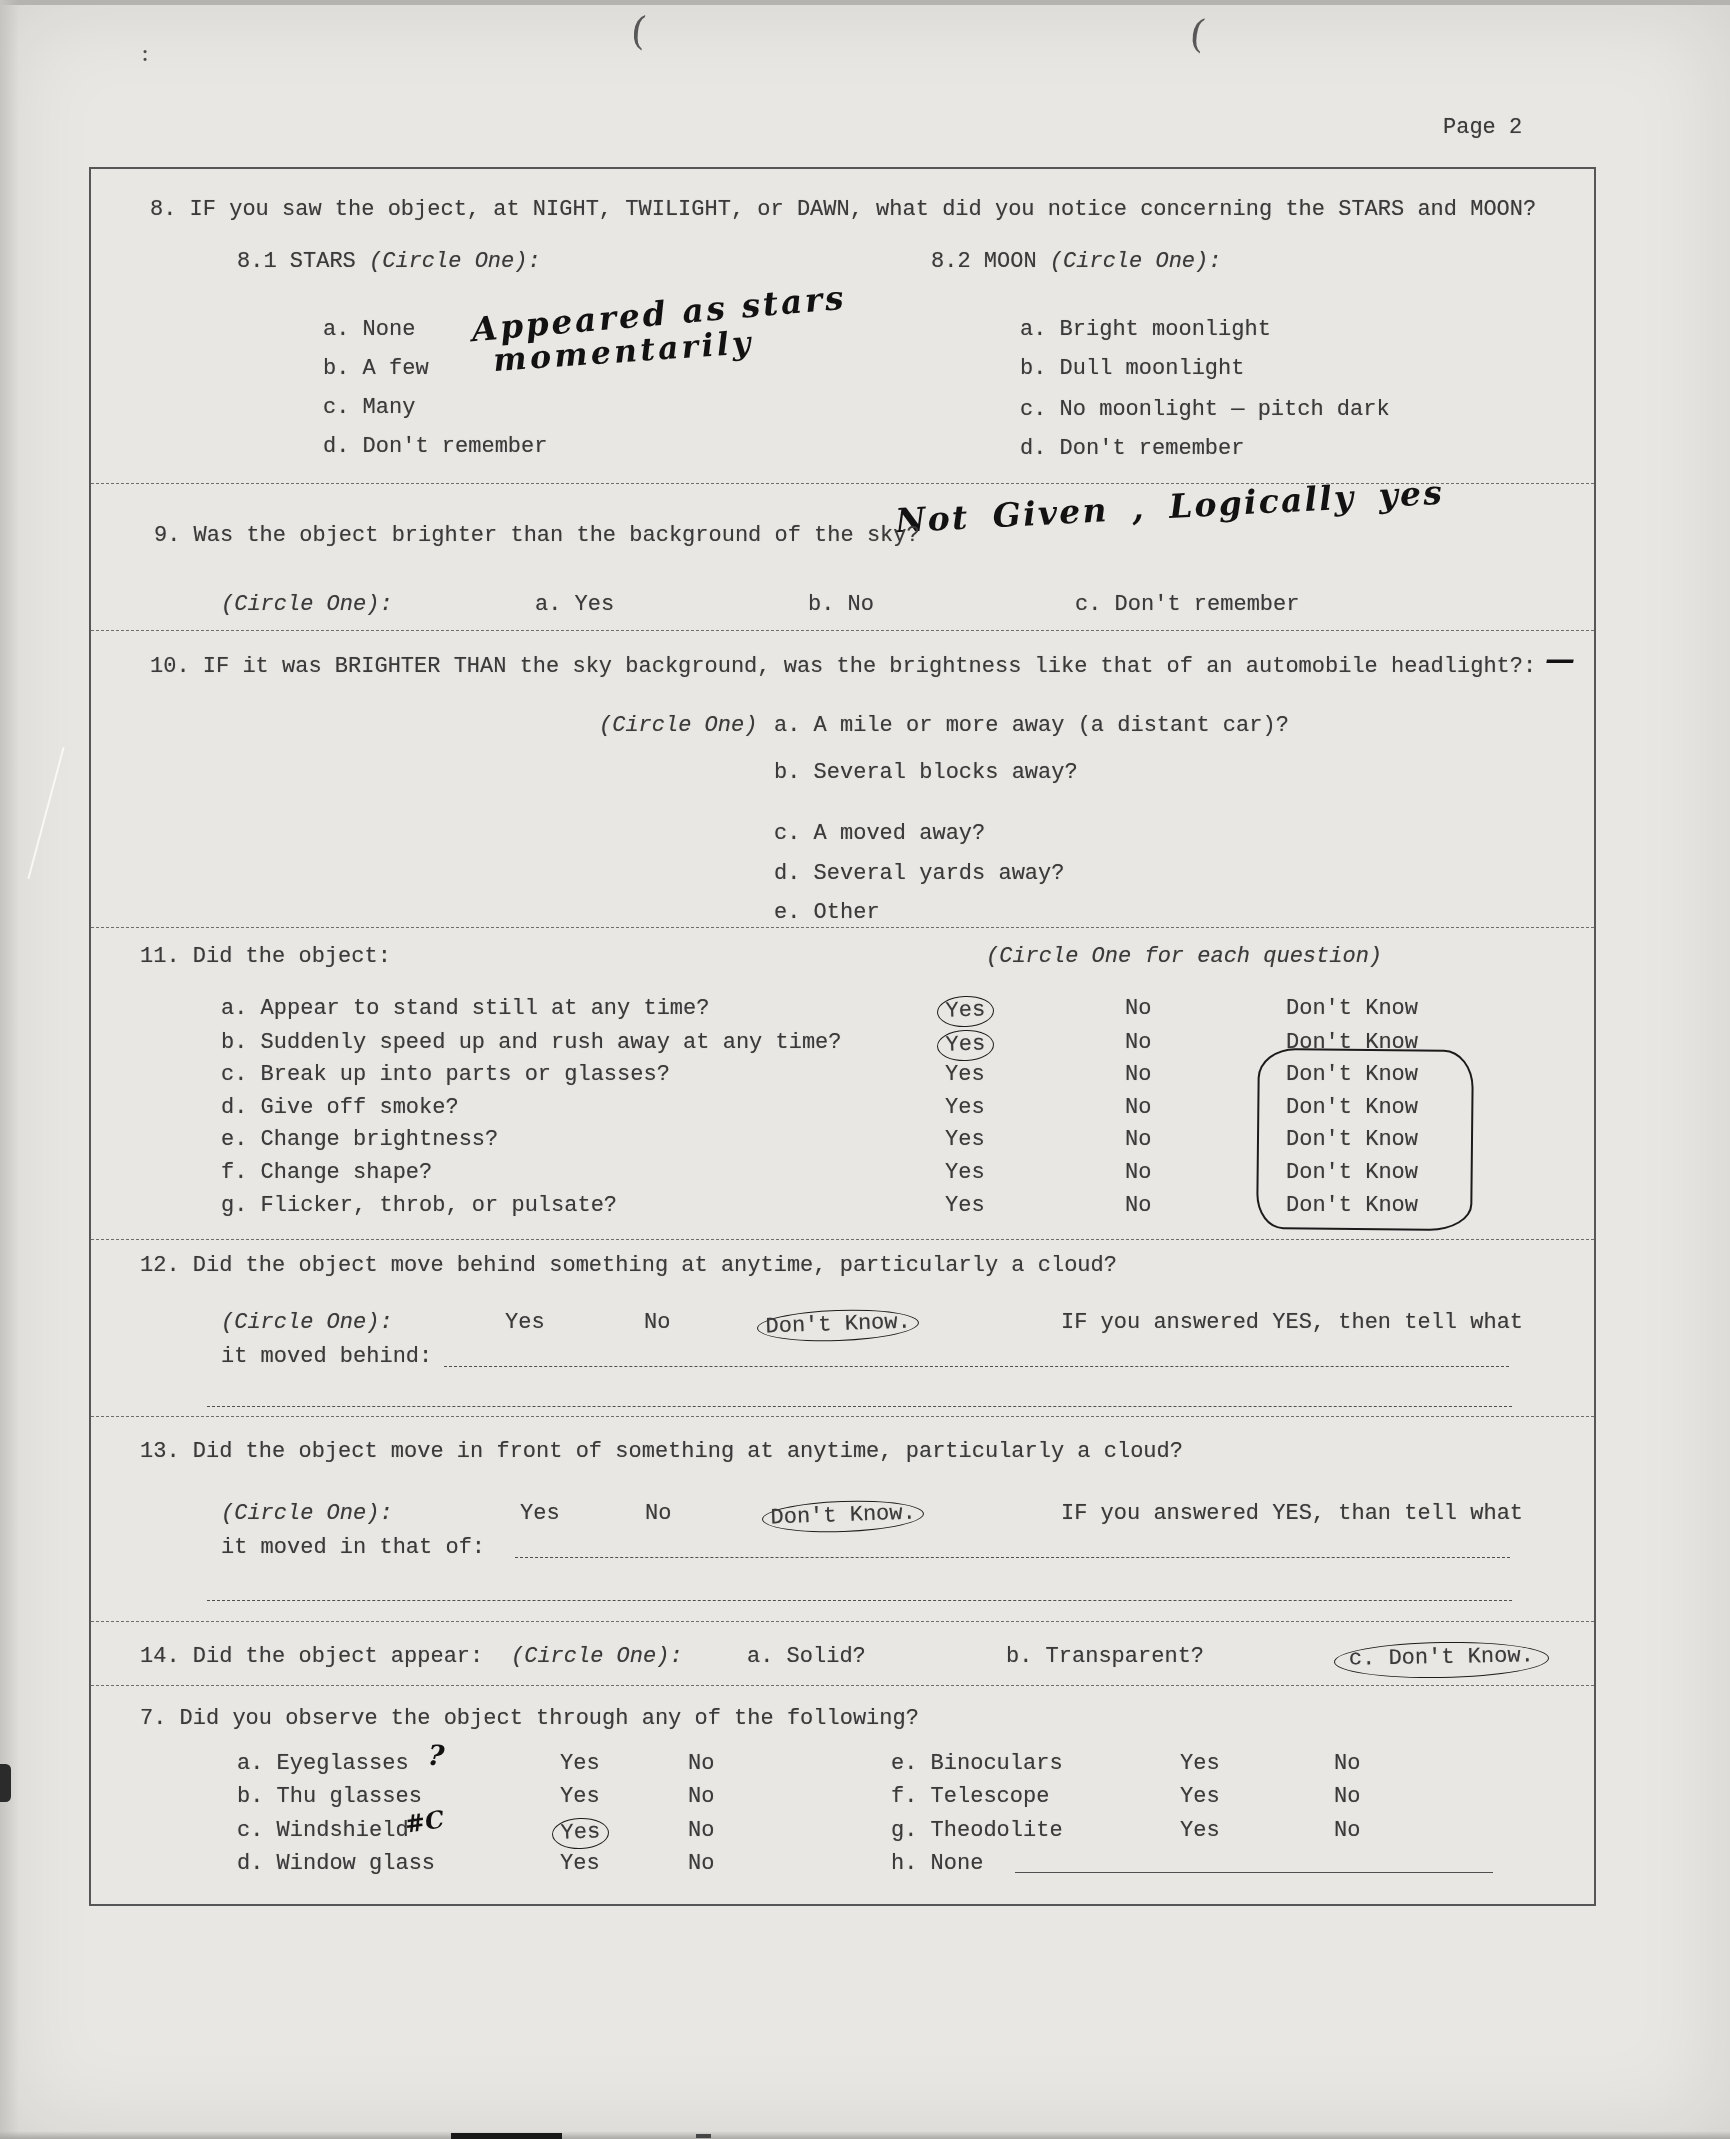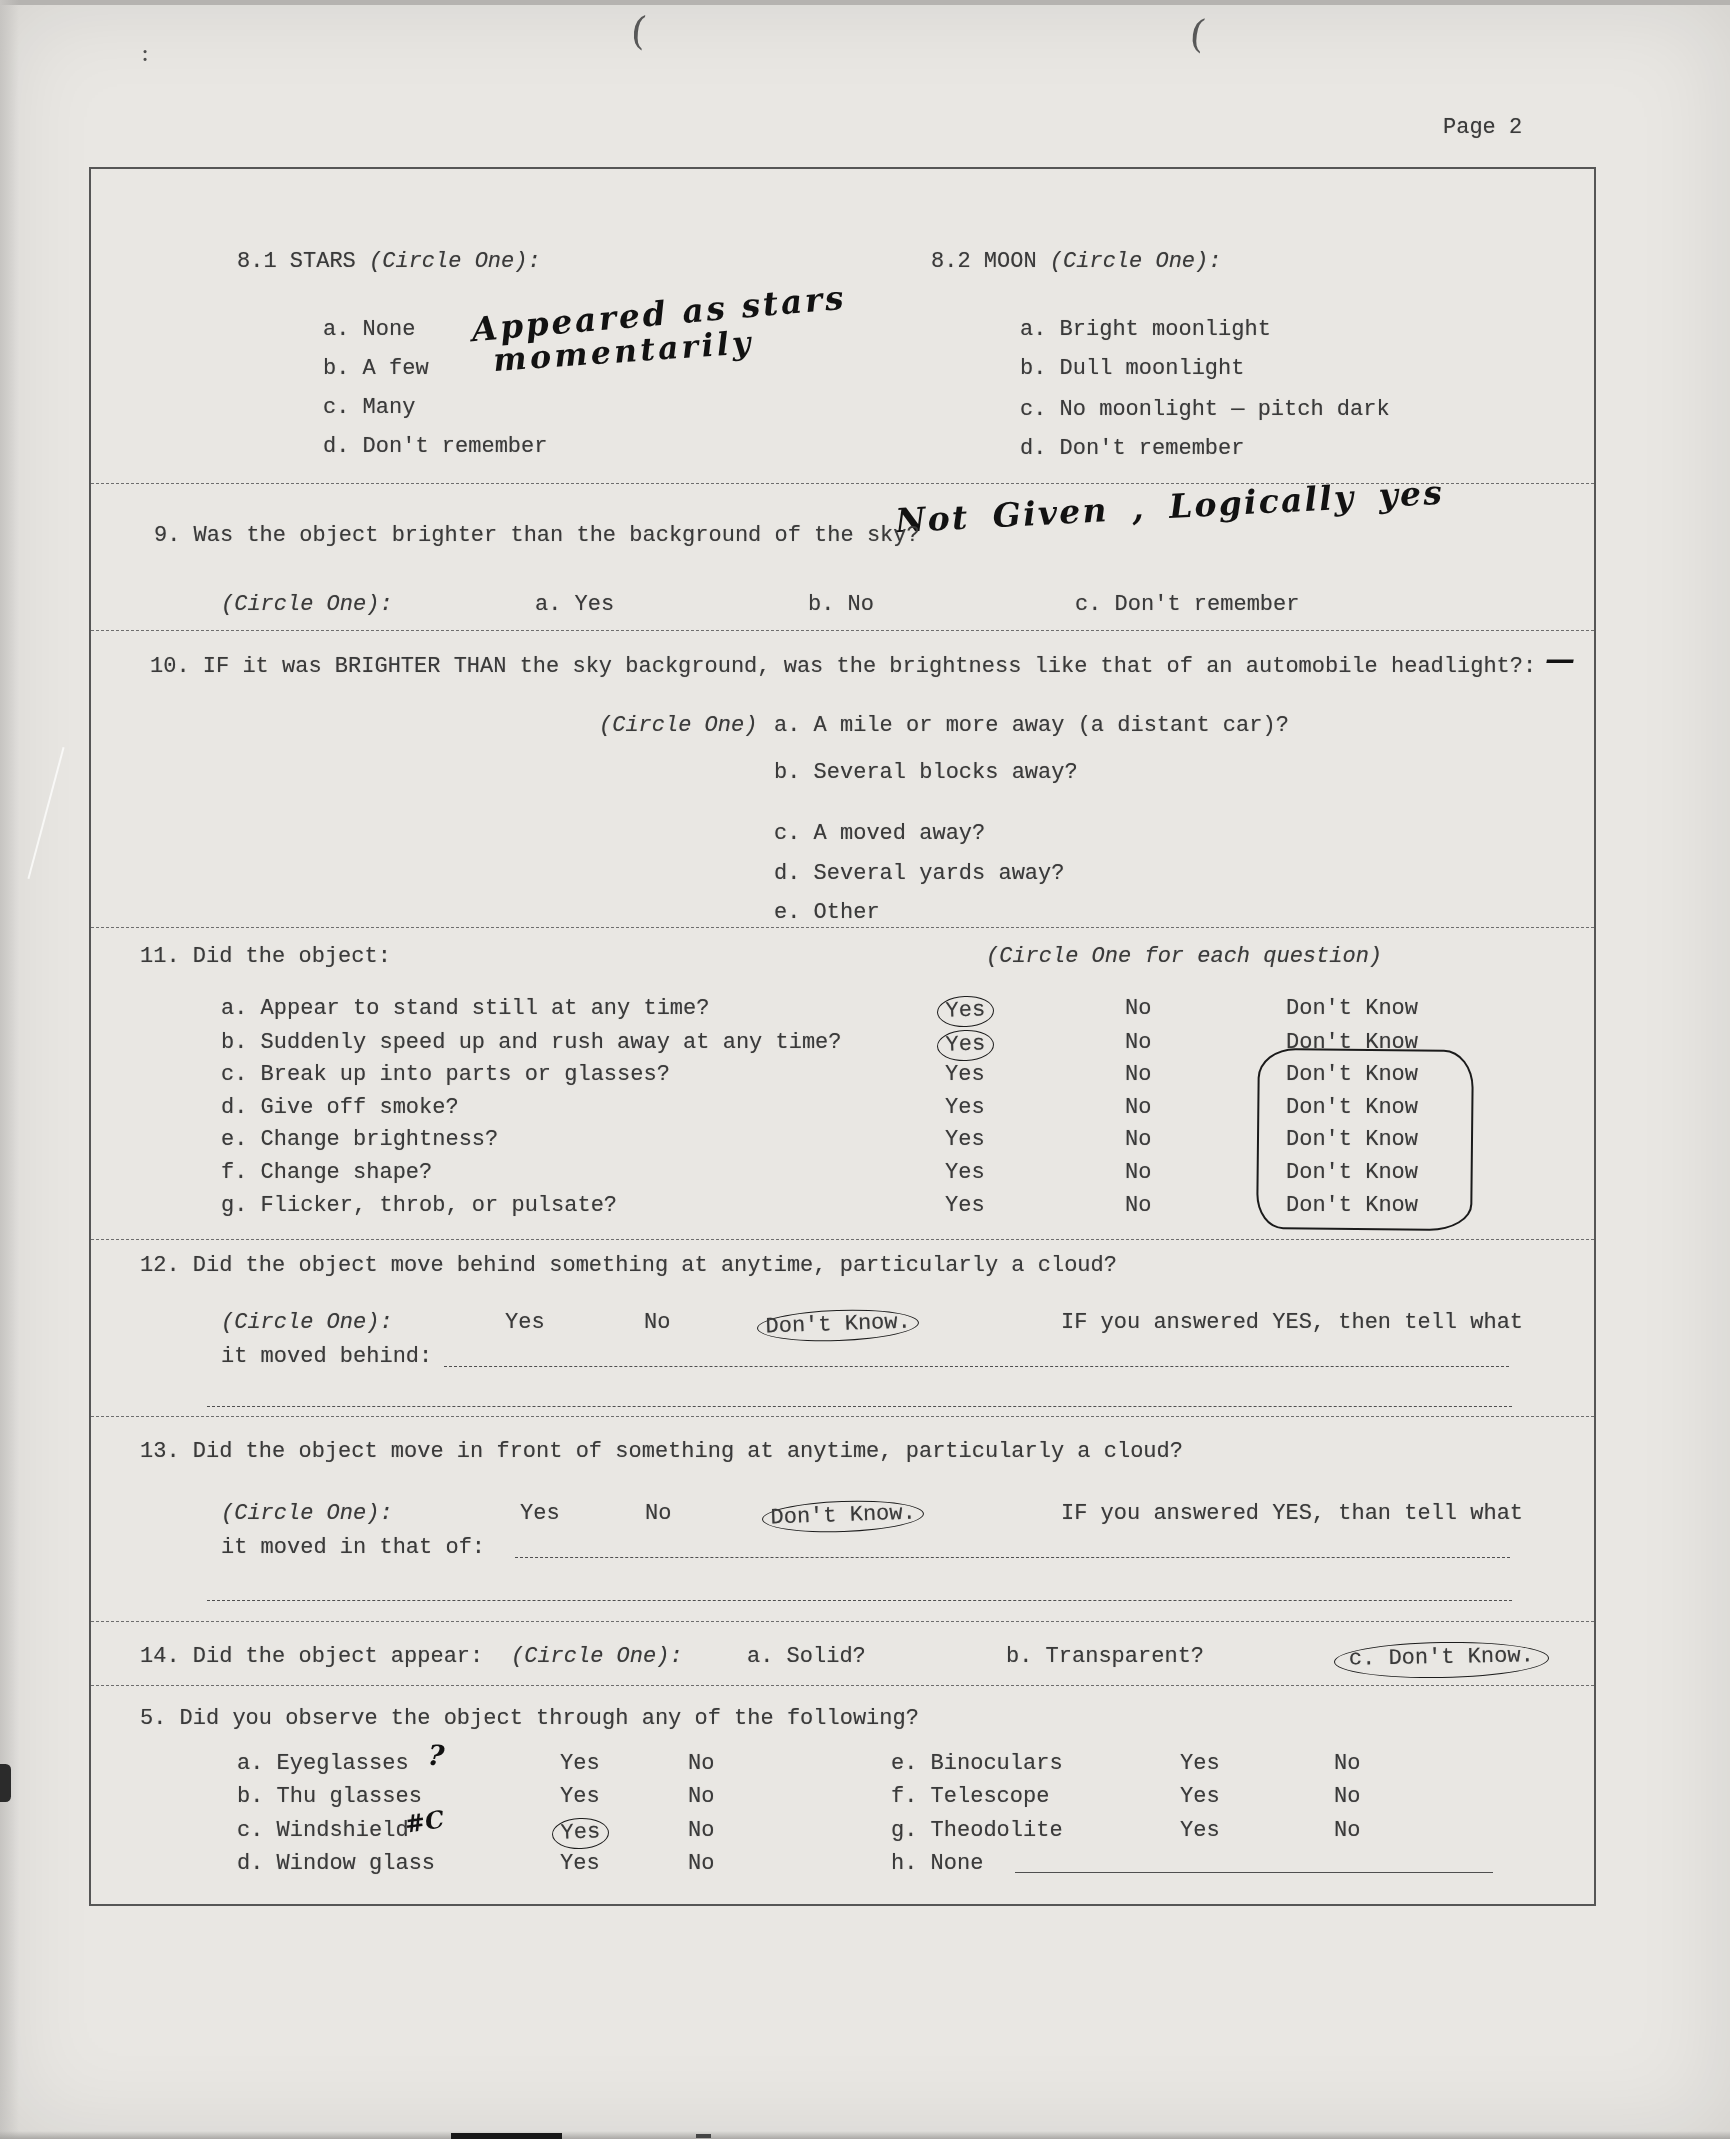--- a/index.html
+++ b/index.html
@@ -45,20 +45,21 @@
   <span class="artifact" style="left:141px;top:39px;font:24px 'DejaVu Serif',serif;color:#4d4d4d">:</span>
   <div class="artifact" style="left:0;top:1764px;width:11px;height:38px;background:#2b2b2b;border-radius:0 5.4px 5.4px 0"></div>
   <div class="artifact" style="left:451px;bottom:0;width:111px;height:7px;background:#181818"></div>
   <div class="artifact" style="left:696px;bottom:2.2px;width:15px;height:4.3px;background:#454545"></div>
 
   <div class="t" style="left:1443px;top:115px">Page 2</div>
 
   <div class="form-box">
 
     <section class="s" style="top:0;height:314px">
+      <div class="t" style="left:59px;top:28px">8.  IF you saw the object, at NIGHT, TWILIGHT, or DAWN, what did you notice concerning the STARS and MOON?</div>
 
       <div class="t" style="left:146px;top:80px">
         <span>8.1  STARS</span>
         <span class="it">(Circle One):</span>
       </div>
       <div class="t" style="left:232px;top:148px">a.  None</div>
       <div class="t" style="left:232px;top:187px">b.  A few</div>
       <div class="t" style="left:232px;top:226px">c.  Many</div>
       <div class="t" style="left:232px;top:265px">d.  Don't remember</div>
 
@@ -171,21 +172,21 @@
 
     <section class="s sep" style="top:1452px;height:64px">
       <div class="t" style="left:49px;top:22px">14.  Did the object appear:</div>
       <div class="t it" style="left:420px;top:22px">(Circle One):</div>
       <div class="t" style="left:656px;top:22px">a.  Solid?</div>
       <div class="t" style="left:915px;top:22px">b.  Transparent?</div>
       <div class="t" style="left:1257px;top:22px"><span class="hc hc-wide"><span>c.  Don't Know.</span></span></div>
     </section>
 
     <section class="s sep" style="top:1516px;height:219px">
-      <div class="t" style="left:49px;top:19.6px">5.  Did you observe the object through any of the following?</div>
+      <div class="t" style="left:49px;top:19.6px">7.  Did you observe the object through any of the following?</div>
 
       <div class="hand" style="left:337px;top:53px;font-size:28px;transform:rotate(4deg)">?</div>
       <div class="hand" style="left:314px;top:121px;font-size:24px;transform:rotate(-8deg)">#C</div>
 
       <div class="row" style="top:65px">
         <span class="t" style="left:146px;top:0">a.  Eyeglasses</span>
         <span class="t" style="left:469px;top:0">Yes</span>
         <span class="t" style="left:597px;top:0">No</span>
         <span class="t" style="left:800px;top:0">e.  Binoculars</span>
         <span class="t" style="left:1089px;top:0">Yes</span>

